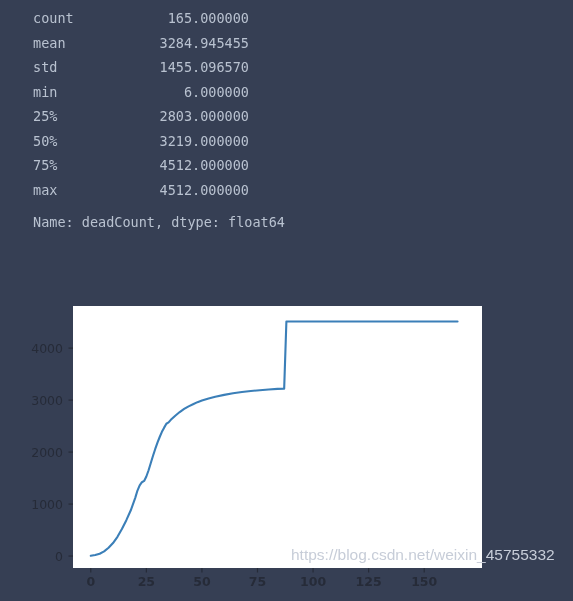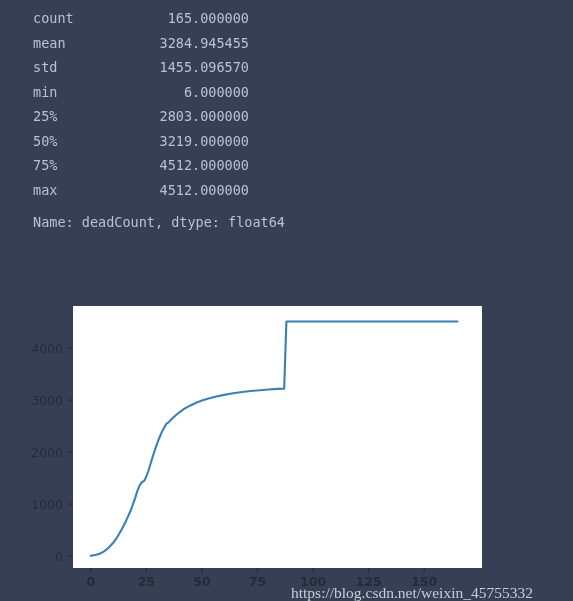--- a/index.html
+++ b/index.html
@@ -58,23 +58,23 @@
   #plot-svg {
     position: absolute;
     left: 0;
     top: 0;
   }
 
   
   #watermark {
     position: absolute;
     left: 291px;
-    top: 584px;
+    top: 546px;
     color: #c7cdd8;
-    font-family: Liberation Serif, serif;
+    font-family: Liberation Sans, sans-serif;
     font-size: 15.5px;
     letter-spacing: 0px;
     white-space: nowrap;
   }
 </style>
 </head>
 <body>
 
 <div id="describe-output"><span class="stat-row"><span class="stat-label">count</span><span class="stat-value">165.000000</span></span><span class="stat-row"><span class="stat-label">mean</span><span class="stat-value">3284.945455</span></span><span class="stat-row"><span class="stat-label">std</span><span class="stat-value">1455.096570</span></span><span class="stat-row"><span class="stat-label">min</span><span class="stat-value">6.000000</span></span><span class="stat-row"><span class="stat-label">25%</span><span class="stat-value">2803.000000</span></span><span class="stat-row"><span class="stat-label">50%</span><span class="stat-value">3219.000000</span></span><span class="stat-row"><span class="stat-label">75%</span><span class="stat-value">4512.000000</span></span><span class="stat-row"><span class="stat-label">max</span><span class="stat-value">4512.000000</span></span><span class="dtype-line">Name: deadCount, dtype: float64</span></div>
 

